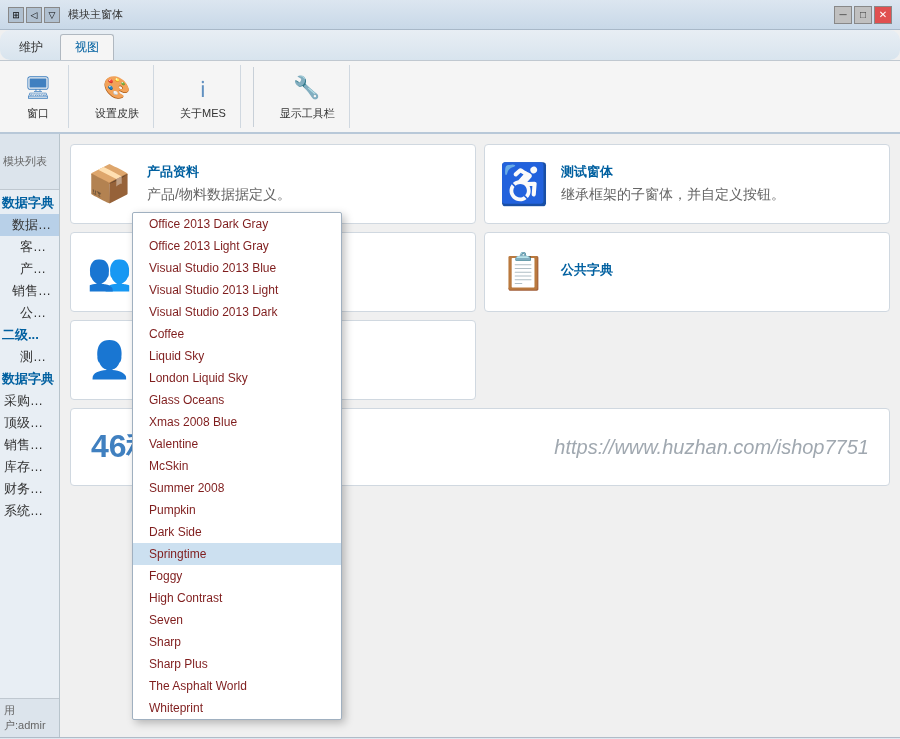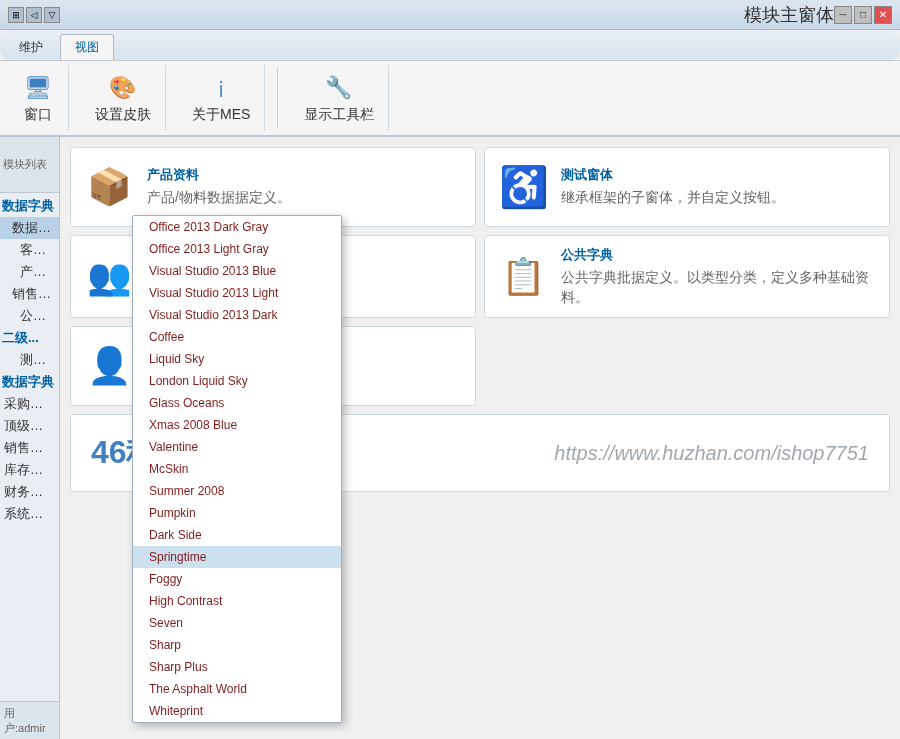--- a/index.html
+++ b/index.html
@@ -9,24 +9,24 @@
     .title-bar {
       height: 30px;
       background: linear-gradient(to bottom, #dce6f0 0%, #c8d8e8 100%);
       display: flex;
       align-items: center;
       justify-content: space-between;
       padding: 0 8px;
       border-bottom: 1px solid #a8b8c8;
     }
     .title-bar-title {
-      font-size: 18px;
+      font-size: 11px;
       color: #333;
       flex: 1;
-      text-align: right;
+      text-align: left;
     }
     .title-bar-controls {
       display: flex;
       gap: 2px;
     }
     .title-btn {
       width: 18px;
       height: 18px;
       background: #c0c0c0;
       border: 1px solid #888;
@@ -112,21 +112,21 @@
     }
     .ribbon-icon {
       width: 32px;
       height: 32px;
       display: flex;
       align-items: center;
       justify-content: center;
       font-size: 22px;
     }
     .ribbon-label {
-      font-size: 14px;
+      font-size: 11px;
       color: #333;
       text-align: center;
     }
     .ribbon-divider {
       width: 1px;
       height: 60px;
       background: #c8d0d8;
     }
 
     
@@ -397,21 +397,20 @@
           <div class="card-info">
             <div class="card-title">客户资料</div>
             <div class="card-desc">客户基础资料管理。</div>
           </div>
         </div>
 
         <div class="card">
           <div class="card-icon">📋</div>
           <div class="card-info">
             <div class="card-title">公共字典</div>
-            <div class="card-desc">公共字典批据定义。以类型分类，定义多种基础资料。</div>
           </div>
         </div>
 
         <div class="card">
           <div class="card-icon">👤</div>
           <div class="card-info">
             <div class="card-title">销售员资料</div>
             <div class="card-desc">销售员资料定义。</div>
           </div>
         </div>

